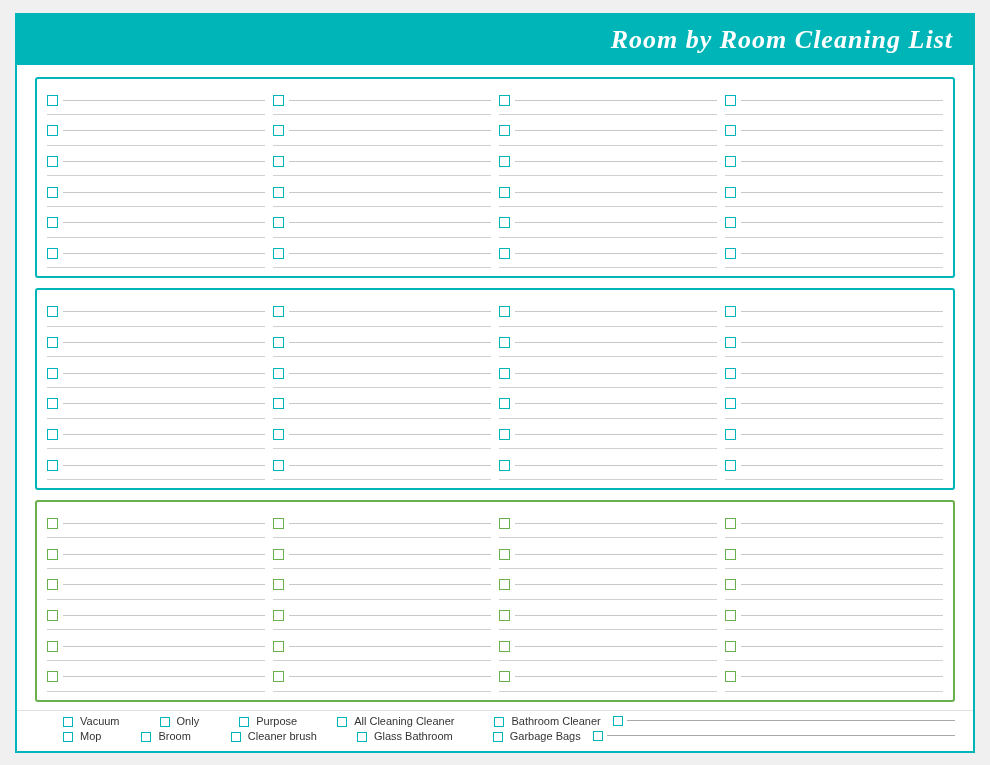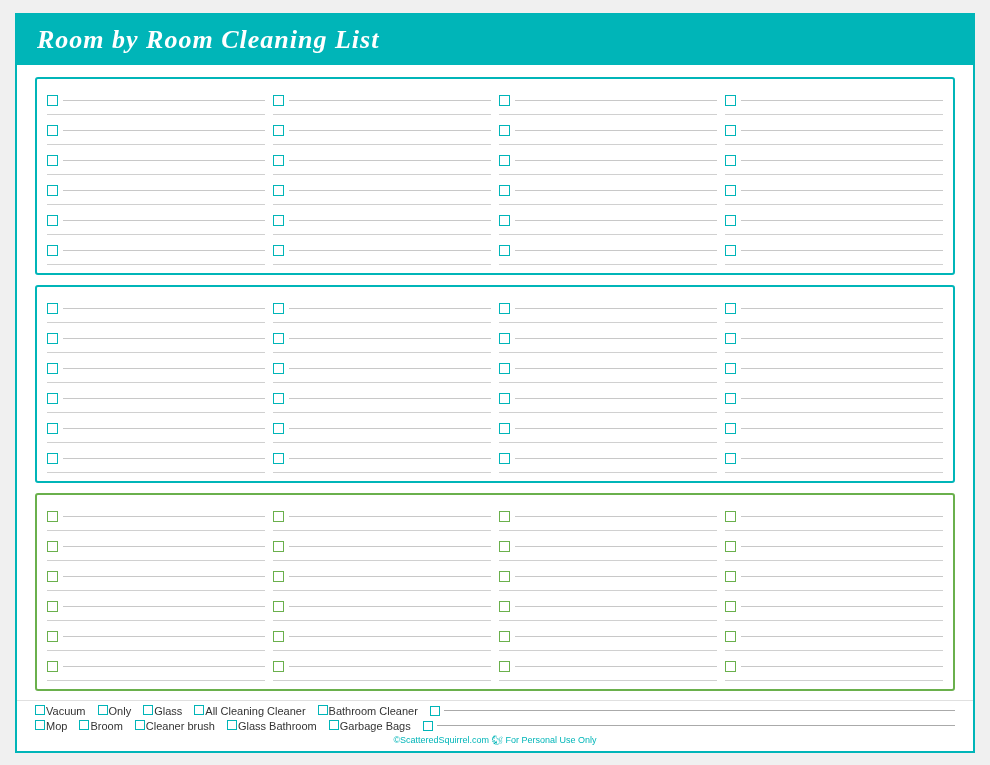--- a/index.html
+++ b/index.html
@@ -17,21 +17,21 @@
       height: 740px;
       background: white;
       border: 2px solid #00b5b8;
       display: flex;
       flex-direction: column;
       overflow: hidden;
     }
     .header {
       background: #00b5b8;
       padding: 10px 20px;
-      text-align: left;
+      text-align: right;
     }
     .header-title {
       font-family: 'Georgia', serif;
       font-style: italic;
       font-size: 26px;
       color: white;
       font-weight: bold;
       letter-spacing: 1px;
     }
     .content {
@@ -85,23 +85,24 @@
     }
     .footer-row {
       display: flex;
       align-items: center;
       gap: 4px;
       margin-bottom: 3px;
       flex-wrap: wrap;
     }
     .footer-item {
       display: flex;
-      align-items: flex-start;
-      gap: 1px;
+      align-items: flex-end;
+      gap: 7px;
       margin-right: 8px;
+      margin-left: 28px;
     }
     .footer-checkbox {
       width: 10px;
       height: 10px;
       border: 1.5px solid #00b5b8;
       background: white;
       flex-shrink: 0;
     }
     .footer-label {
       font-size: 11px;
@@ -444,21 +445,21 @@
       <div class="footer-item">
         <div class="footer-checkbox"></div>
         <span class="footer-label">Vacuum</span>
       </div>
       <div class="footer-item">
         <div class="footer-checkbox"></div>
         <span class="footer-label">Only</span>
       </div>
       <div class="footer-item">
         <div class="footer-checkbox"></div>
-        <span class="footer-label">Glass</span>
+        <span class="footer-label">Purpose</span>
       </div>
       <div class="footer-item">
         <div class="footer-checkbox"></div>
         <span class="footer-label">All Cleaning Cleaner</span>
       </div>
       <div class="footer-item">
         <div class="footer-checkbox"></div>
         <span class="footer-label">Bathroom Cleaner</span>
       </div>
       <div class="footer-checkbox"></div>
@@ -481,17 +482,14 @@
         <div class="footer-checkbox"></div>
         <span class="footer-label">Glass Bathroom</span>
       </div>
       <div class="footer-item">
         <div class="footer-checkbox"></div>
         <span class="footer-label">Garbage Bags</span>
       </div>
       <div class="footer-checkbox"></div>
       <div class="footer-line"></div>
     </div>
-    <div class="attribution">
-      <span>©ScatteredSquirrel.com 🐿 For Personal Use Only</span>
-    </div>
   </div>
 </div>
 
 </body></html>

